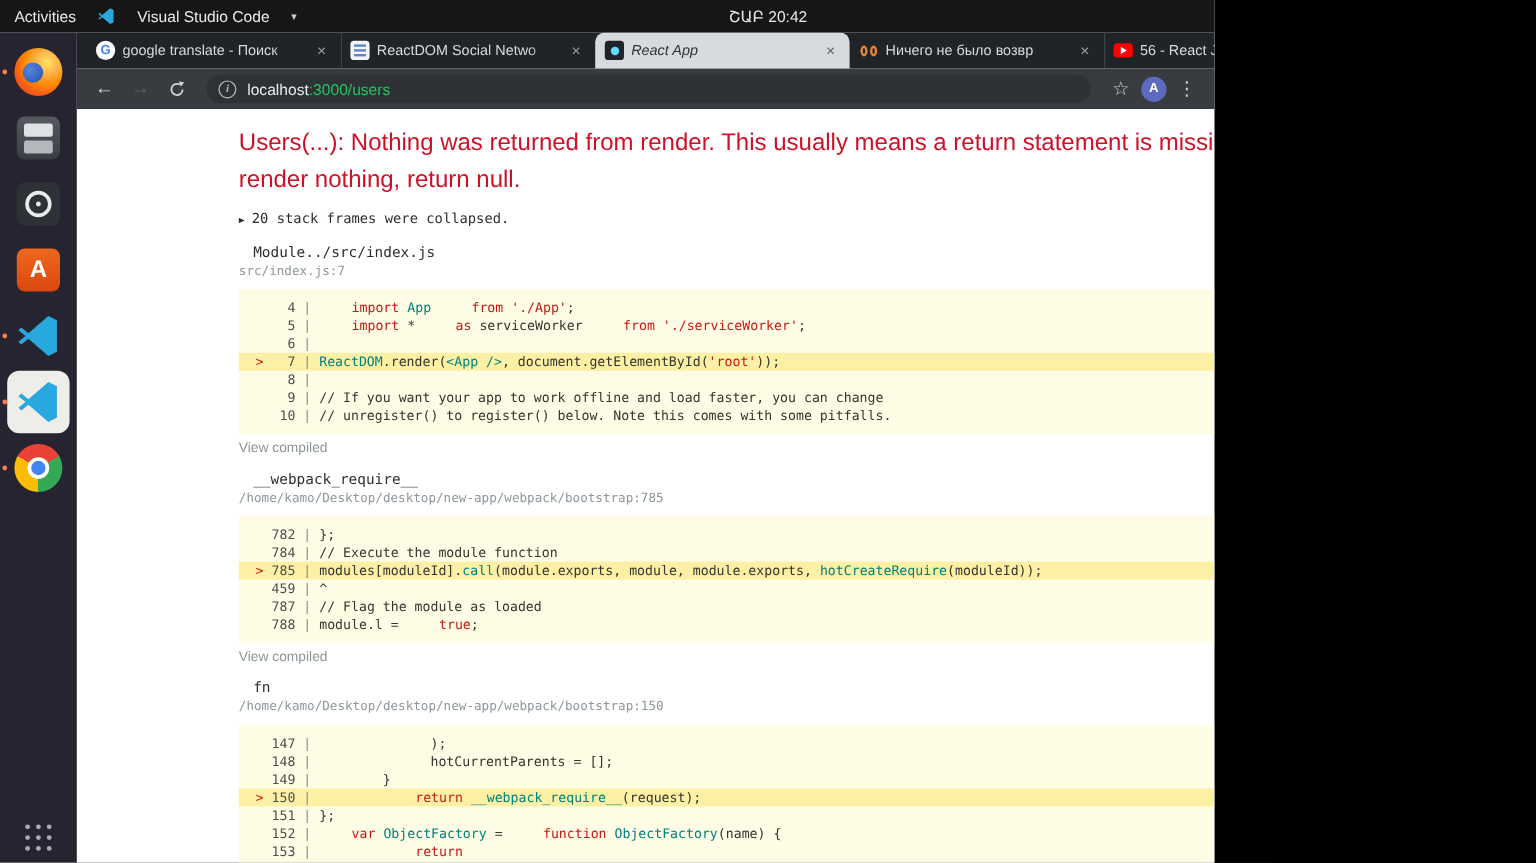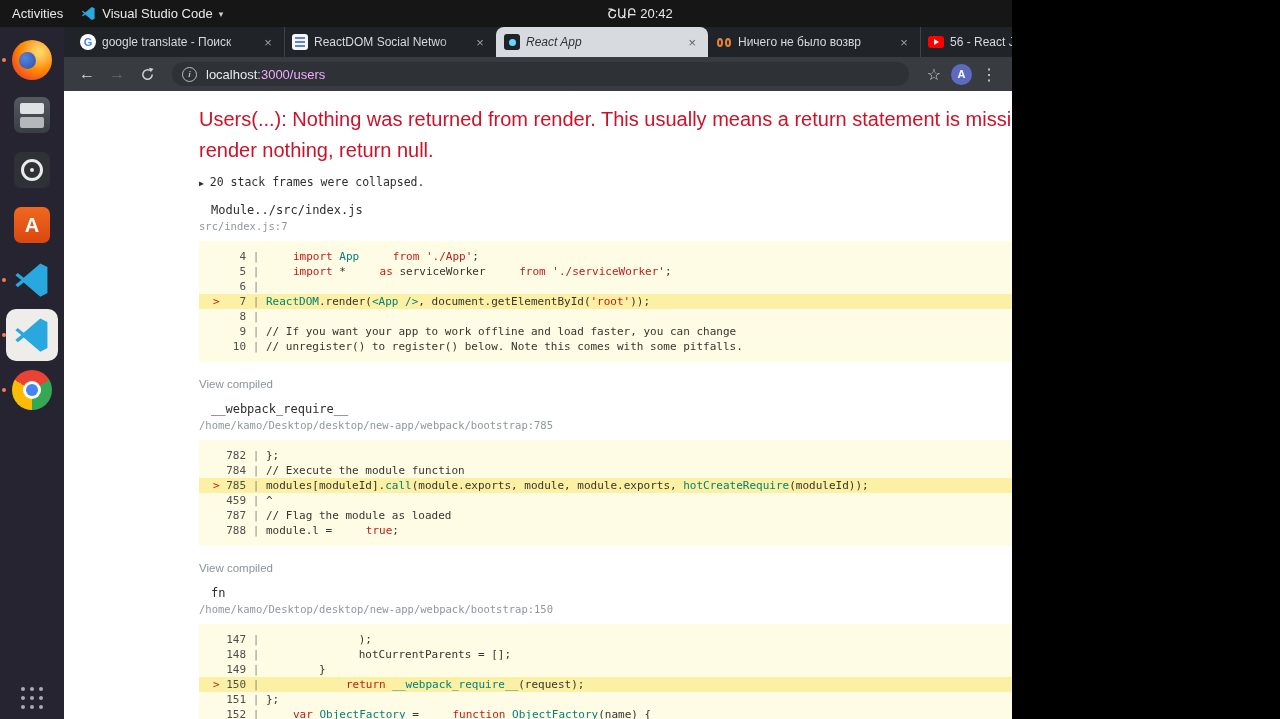--- a/index.html
+++ b/index.html
@@ -4,21 +4,21 @@
 <style>
   html,body{margin:0;padding:0;background:#000;}
   #screen{position:relative;width:1012px;height:719px;overflow:hidden;background:#fff;
           font-family:"Liberation Sans",sans-serif;}
 
   
   .topbar{position:absolute;left:0;top:0;width:1280px;height:27px;background:#161616;
           color:#e9e9e9;font-size:13px;display:flex;align-items:center;z-index:30;}
   .tb-left{display:flex;align-items:center;gap:18px;margin-left:12px;}
   .tb-activities{cursor:pointer;}
-  .tb-app{display:flex;align-items:center;gap:6px;cursor:pointer;}
+  .tb-app{display:flex;align-items:center;gap:18px;cursor:pointer;}
   .tb-app svg{display:block;}
   .caret{font-size:9px;color:#cfcfcf;}
   .tb-clock{position:absolute;left:50%;transform:translateX(-50%);cursor:pointer;font-weight:bold;font-weight:normal;}
   .tb-right{position:absolute;right:10px;top:0;height:27px;display:flex;align-items:center;gap:11px;cursor:pointer;}
   .tb-lang{display:flex;align-items:center;gap:3px;}
   .tb-right svg{display:block;}
 
   
   .dock{position:absolute;left:0;top:27px;width:64px;height:692px;background:#262430;z-index:20;
         display:flex;flex-direction:column;align-items:center;padding-top:4px;box-sizing:border-box;}
@@ -86,21 +86,21 @@
   .toolbar{height:34px;background:#383c41;display:flex;align-items:center;gap:4px;padding:0 10px;flex:none;}
   .nav-btn{width:26px;height:26px;display:flex;align-items:center;justify-content:center;
            color:#cfd2d5;font-size:16px;cursor:pointer;border-radius:50%;flex:none;}
   .nav-btn.dim{color:#63676b;}
   .omnibox{flex:1;height:24px;margin:0 8px;background:#2e3237;border-radius:12px;display:flex;
            align-items:center;padding:0 10px;cursor:text;}
   .info-ic{width:13px;height:13px;border:1px solid #b9bdc1;border-radius:50%;color:#b9bdc1;
            font:italic bold 9px/13px "Liberation Serif",serif;text-align:center;margin-right:9px;cursor:pointer;flex:none;}
   .url{font-size:13px;white-space:nowrap;}
   .url .host{color:#e8eaed;}
-  .url .rest{color:#f0abfc;}
+  .url .rest{color:#22c55e;}
   .avatar{width:21px;height:21px;border-radius:50%;background:#5c6bc0;color:#fff;
           font:bold 11px/21px "Liberation Sans",sans-serif;text-align:center;cursor:pointer;flex:none;}
 
   
   .page{flex:1;background:#fff;position:relative;overflow:hidden;}
   .overlay{margin-left:135px;width:925px;padding-top:13px;position:relative;}
   .err-head{position:relative;}
   .err-title{max-width:905px;font-size:20px;line-height:31px;color:var(--error-red,#ce1126);}
   .err-close{position:absolute;right:2px;top:2px;font-size:18px;color:#333;cursor:pointer;}
   .collapsed{margin-top:9px;font:11.5px/15px "DejaVu Sans Mono",monospace;color:#2e2e2e;cursor:pointer;}
@@ -113,21 +113,21 @@
   .cl{font:11px/15px "DejaVu Sans Mono",monospace;white-space:pre;color:#36352f;padding:0 8px 0 14px;}
   .cl.marked{background:var(--code-highlight,#fbf0a4);}
   .mk{white-space:pre;}
   .cl.marked .mk{color:var(--keyword,#c41a16);}
   .ln{display:inline-block;min-width:3ch;text-align:right;color:#4e4e4e;}
   .pp{color:#8b8b8b;white-space:pre;}
   .sg-k{color:var(--keyword,#c41a16);margin-left:27px;}
   .sg-s{color:var(--string,#c41a16);}
   .sg-t{color:var(--identifier,#00827c);}
   .sg-p,.sg-c{color:#36352f;}
-  .view-compiled{margin-top:16px;font-size:11.5px;color:#8b9499;cursor:pointer;}
+  .view-compiled{margin-top:6px;font-size:11.5px;color:#8b9499;cursor:pointer;}
 
   
   .scrollbar{position:absolute;top:0;bottom:0;left:1082px;width:14px;background:#fbfbfb;border-left:1px solid #ececec;cursor:pointer;}
   .thumb{position:absolute;top:2px;left:2px;width:10px;height:86px;background:#8f8f8f;border-radius:4px;cursor:grab;}
   .sb-down{position:absolute;bottom:1px;left:0;width:14px;height:14px;color:#4a4a4a;font-size:8px;line-height:14px;text-align:center;}
 </style>
 </head>
 <body>
 
 <div id="screen">

